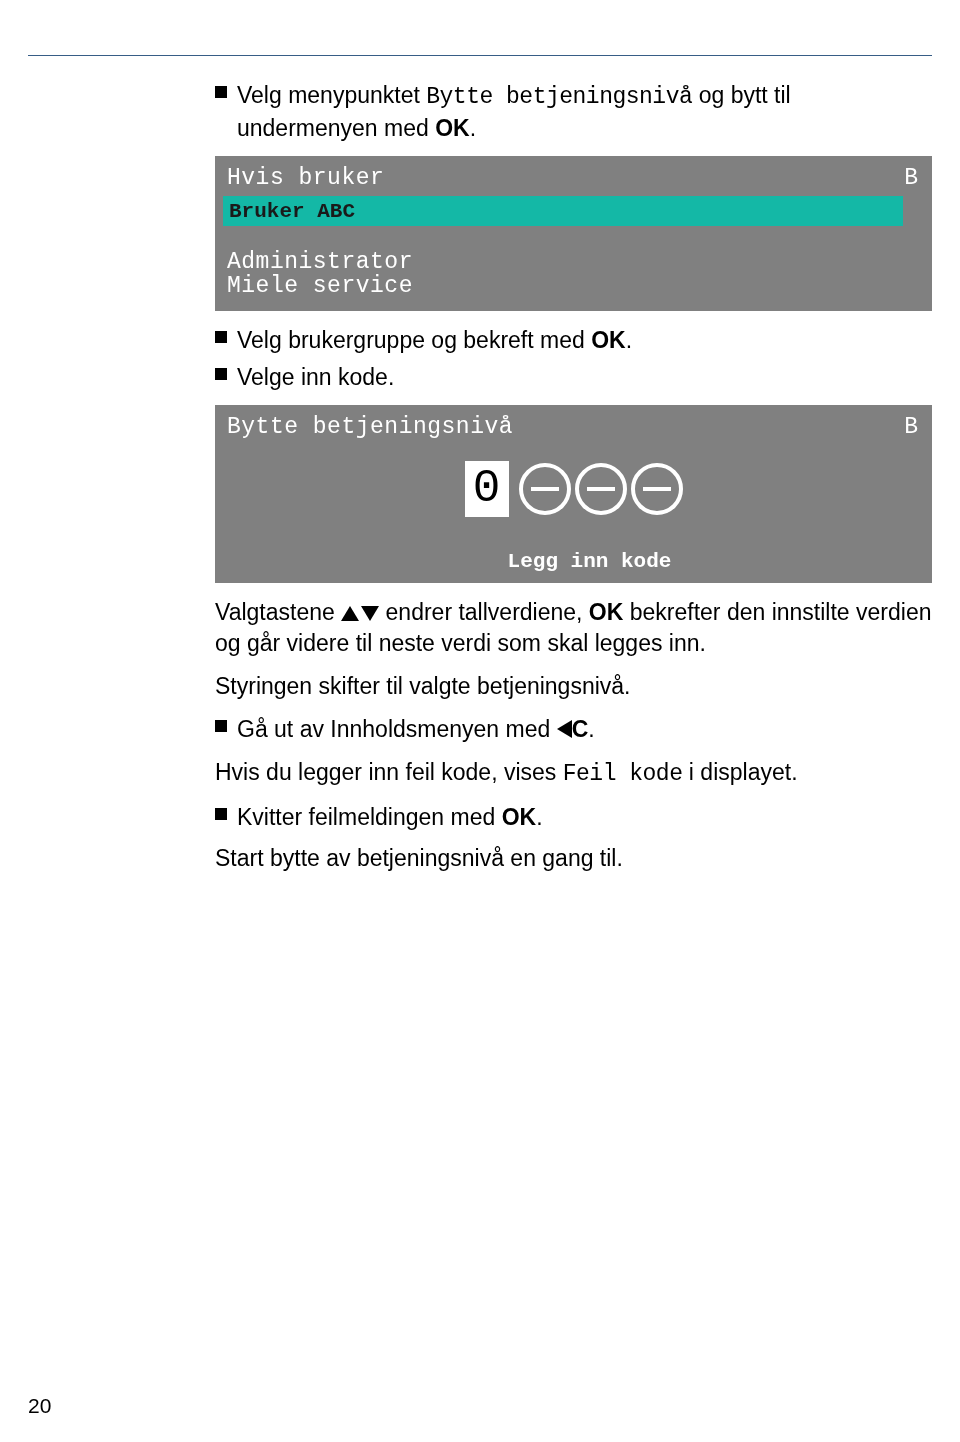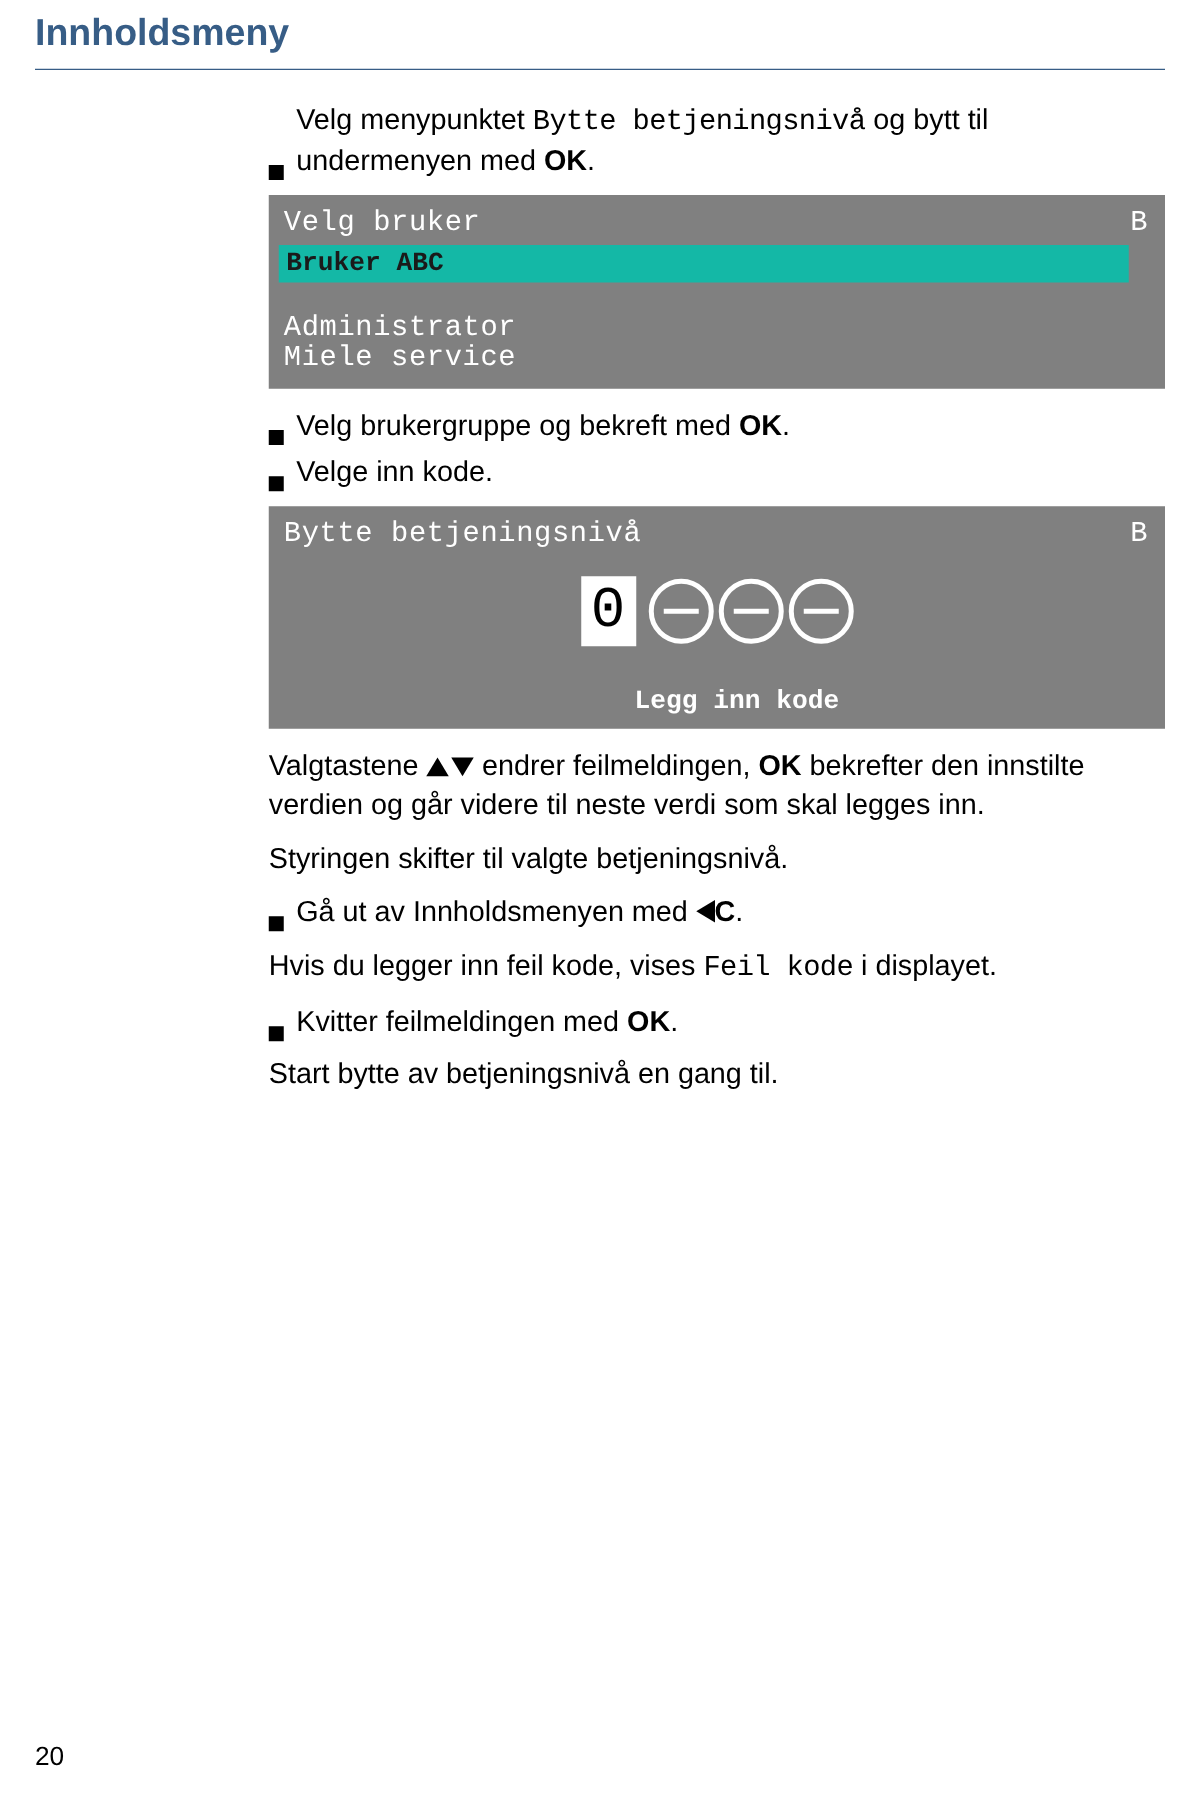--- a/index.html
+++ b/index.html
@@ -36,21 +36,21 @@
     background: #375d86;
   }
   .content {
     position: absolute;
     left: 215px;
     top: 80px;
     width: 717px;
   }
   .bullet-line {
     display: flex;
-    align-items: flex-end;
+    align-items: flex-start;
     margin-bottom: 6px;
   }
   .bullet {
     width: 12px;
     height: 12px;
     background: #000;
     flex: 0 0 12px;
     margin-top: 6px;
     margin-right: 10px;
   }
@@ -198,35 +198,34 @@
     position: absolute;
     left: 28px;
     bottom: 24px;
     font-size: 21px;
   }
 </style>
 </head>
 <body>
 
 <div class="page">
-  <div class="section-title">Innholdsmeny</div>
   <div class="title-rule"></div>
 
   <div class="content">
 
     <div class="bullet-line">
       <span class="bullet"></span>
       <span class="line-text">
         <span>Velg menypunktet </span><span class="pixel">Bytte betjeningsnivå</span><span> og bytt til undermenyen med </span><span class="bold">OK</span><span>.</span>
       </span>
     </div>
 
     <div class="display-box display1">
       <div class="db-row" style="top:4px; width:100%;">
-        <span class="db-label">Velg bruker</span>
+        <span class="db-label">Hvis bruker</span>
         <span class="db-right">B</span>
       </div>
       <div class="highlight-row">
         <span class="highlight-text">Bruker ABC</span>
       </div>
       <div class="db-row" style="top:76px;margin-top:12px;">
         <span class="db-label">Administrator</span>
       </div>
       <div class="db-row" style="top:112px;">
         <span class="db-label">Miele service</span>
@@ -250,21 +249,21 @@
         <span class="db-label">Bytte betjeningsnivå</span>
         <span class="db-right">B</span>
       </div>
       <div class="code-area">
         <span class="digit-box"><span class="digit-glyph">0</span></span><span class="dash-circle"></span><span class="dash-circle"></span><span class="dash-circle"></span>
       </div>
       <div class="code-caption">Legg inn kode</div>
     </div>
 
     <div class="para">
-      <span>Valgtastene </span><span class="tri-up"></span><span class="tri-down"></span><span> endrer feilmeldingen, </span><span class="bold">OK</span><span> bekrefter den innstilte verdien og går videre til neste verdi som skal legges inn.</span>
+      <span>Valgtastene </span><span class="tri-up"></span><span class="tri-down"></span><span> endrer tallverdiene, </span><span class="bold">OK</span><span> bekrefter den innstilte verdien og går videre til neste verdi som skal legges inn.</span>
     </div>
 
     <div class="para">Styringen skifter til valgte betjeningsnivå.</div>
 
     <div class="bullet-line" style="margin-bottom:12px;">
       <span class="bullet"></span>
       <span class="line-text">
         <span>Gå ut av Innholdsmenyen med </span><span class="tri-left"></span><span class="bold">C</span><span>.</span>
       </span>
     </div>

